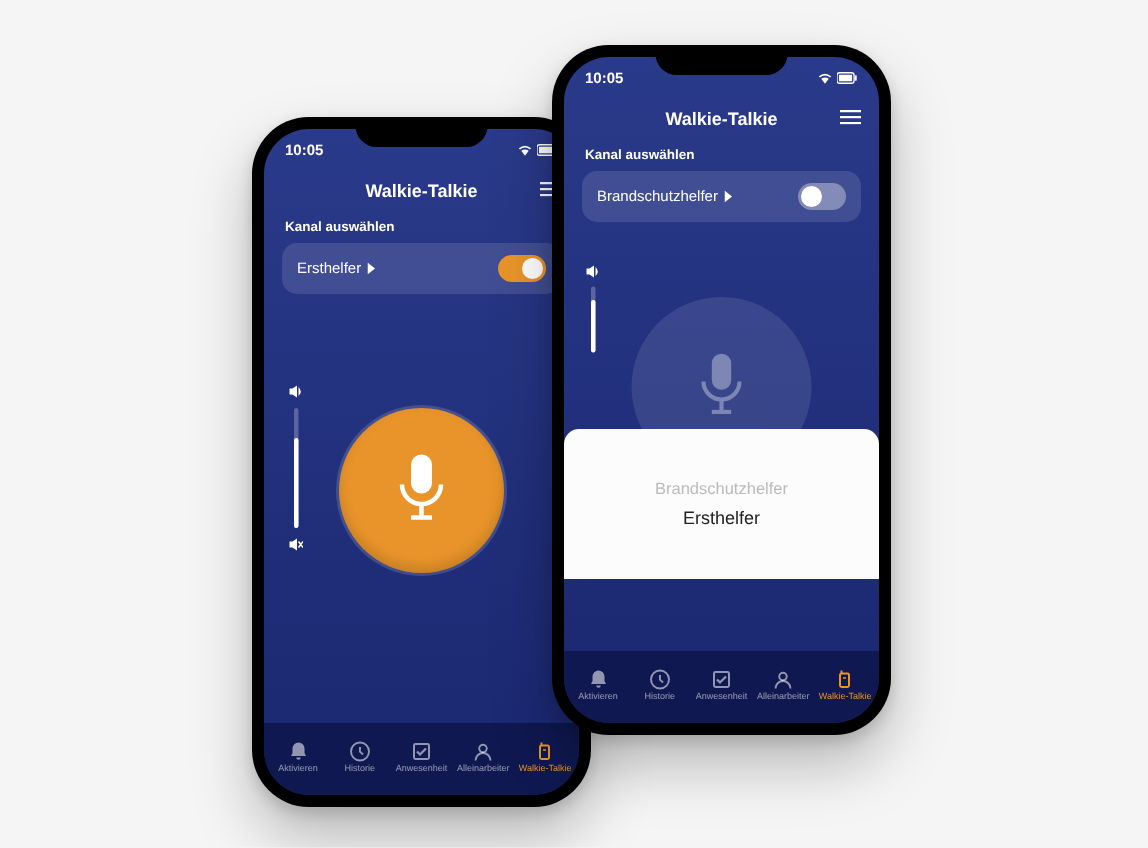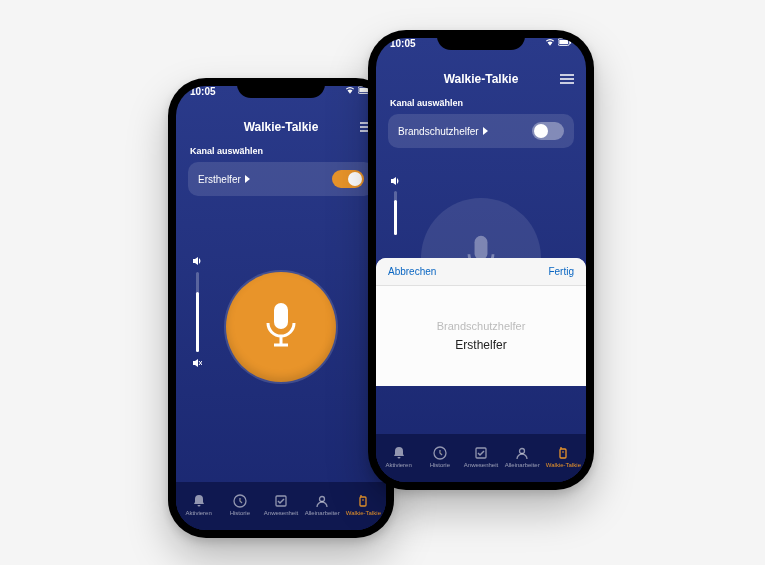--- a/index.html
+++ b/index.html
@@ -52,21 +52,21 @@
     height: 20px;
     background: #000;
     border-bottom-left-radius: 14px;
     border-bottom-right-radius: 14px;
     z-index: 100;
   }
   .status-bar {
     height: 28px;
     display: flex;
     justify-content: space-between;
-    align-items: flex-start;
+    align-items: center;
     padding: 0 14px;
     color: #fff;
     font-size: 10px;
     font-weight: 600;
   }
   .status-right {
     display: flex;
     align-items: center;
     gap: 3px;
   }
@@ -433,24 +433,20 @@
         <div class="ptt-ghost">
           <svg width="40" height="48" viewBox="0 0 42 52" opacity="0.35">
             <rect x="14" y="2" width="14" height="26" rx="7" fill="#fff"></rect>
             <path d="M8 22 a13 13 0 0 0 26 0" fill="none" stroke="#fff" stroke-width="3"></path>
             <line x1="21" y1="35" x2="21" y2="44" stroke="#fff" stroke-width="3"></line>
             <line x1="14" y1="44" x2="28" y2="44" stroke="#fff" stroke-width="3"></line>
           </svg>
         </div>
 
         <div class="picker-panel">
-          <div class="picker-bar">
-            <span>Abbrechen</span>
-            <span>Fertig</span>
-          </div>
           <div class="picker-body">
             <div class="picker-opt">Brandschutzhelfer</div>
             <div class="picker-opt sel">Ersthelfer</div>
           </div>
         </div>
       </div>
 
       <div class="tab-bar">
         <div class="tab">
           <svg width="14" height="14" viewBox="0 0 14 14">

